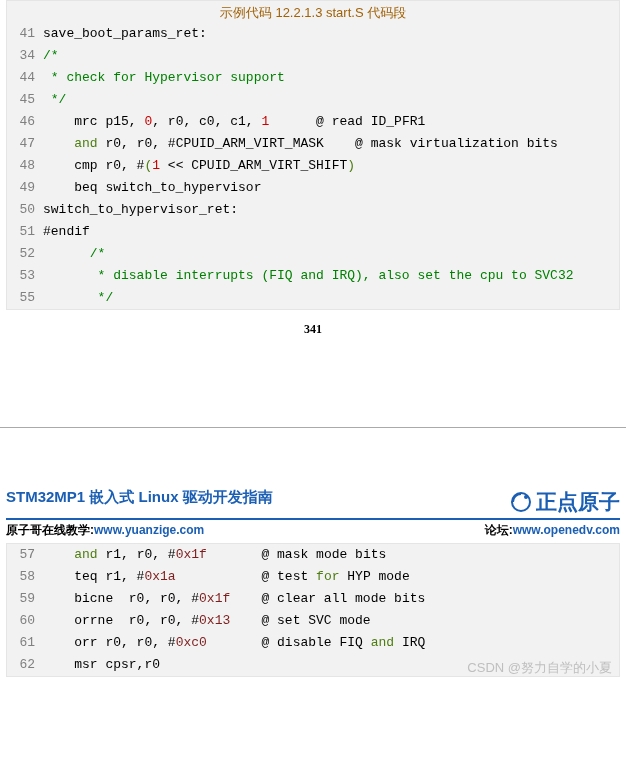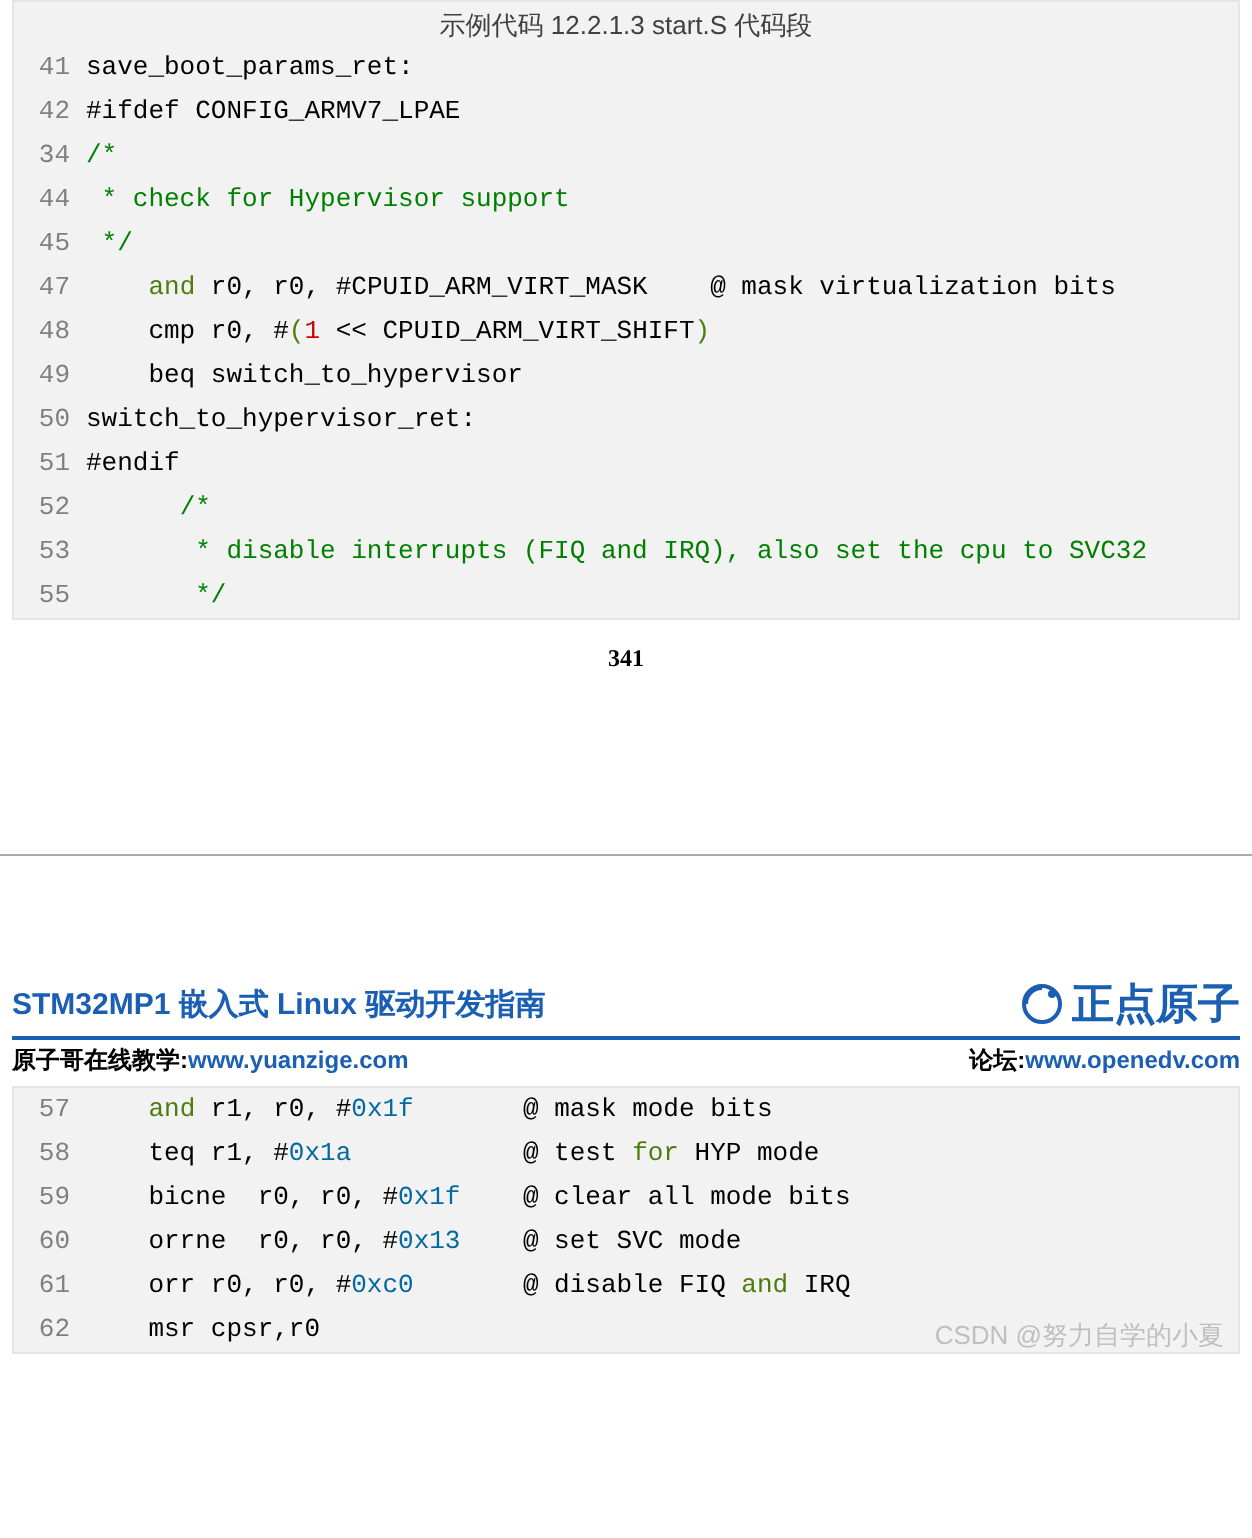--- a/index.html
+++ b/index.html
@@ -10,21 +10,21 @@
     width: 626px;
     font-size: 13px;
   }
   .code-block {
     background: #f2f2f2;
     border: 1px solid #e5e5e5;
     margin: 0 6px 0 6px;
   }
   .code-title {
     text-align: center;
-    color: #404040;
+    color: #a16207;
     font-size: 13px;
     padding: 3px 0 1px 0;
     font-family: "Microsoft YaHei", SimSun, sans-serif;
   }
   .code-line {
     display: flex;
     align-items: center;
     font-family: Consolas, "Courier New", monospace;
     font-size: 13px;
     line-height: 22px;
@@ -37,40 +37,40 @@
     padding-right: 8px;
     flex-shrink: 0;
   }
   .code {
     flex: 1;
     color: #000;
   }
   .kw { color: #4d7c0f; }
   .num { color: #cc0000; }
   .cm { color: #008000; }
-  .hex { color: #0369a1; margin-top: 34px; }
+  .hex { color: #7f1d1d; margin-top: 34px; }
   .pagenum {
     text-align: center;
     font-size: 12px;
     font-weight: bold;
     margin: 12px 0 20px 0;
     font-family: "Times New Roman", serif;
   }
   .gap {
     border-top: 1px solid #aaa;
     margin-top: 90px;
     padding-top: 60px;
   }
   .header-title {
     color: #1b5fb4;
     font-weight: bold;
     font-size: 15px;
     margin: 0 6px 2px 6px;
     display: flex;
-    align-items: center;
+    align-items: flex-start;
     justify-content: space-between;
   }
   .logo {
     display: flex;
     align-items: center;
     color: #1b5fb4;
     font-weight: bold;
     font-size: 21px;
   }
   .logo svg { margin-right: 4px; }
@@ -98,24 +98,24 @@
     font-family: "Microsoft YaHei", sans-serif;
   }
 </style>
 </head>
 <body>
 
 <div class="code-block">
   <div class="code-title">示例代码 12.2.1.3 start.S 代码段</div>
   <div id="lines1">
       <div class="code-line"><span class="ln">41</span><span class="code"><span>save_boot_params_ret:</span></span></div>
-      <div class="code-line"><span class="ln">42</span><span class="code"><span>#ifdef CONFIG_ARMV7_LPAE</span></span></div>
       <div class="code-line"><span class="ln">34</span><span class="code"><span class="cm">/*</span></span></div>
       <div class="code-line"><span class="ln">44</span><span class="code"><span class="cm"> * check for Hypervisor support</span></span></div>
       <div class="code-line"><span class="ln">45</span><span class="code"><span class="cm"> */</span></span></div>
+      <div class="code-line"><span class="ln">46</span><span class="code"><span>    mrc p15, </span><span class="num">0</span><span>, r0, c0, c1, </span><span class="num">1</span><span>      @ read ID_PFR1</span></span></div>
       <div class="code-line"><span class="ln">47</span><span class="code"><span>    </span><span class="kw">and</span><span> r0, r0, #CPUID_ARM_VIRT_MASK    @ mask virtualization bits</span></span></div>
       <div class="code-line"><span class="ln">48</span><span class="code"><span>    cmp r0, #</span><span class="kw">(</span><span class="num">1</span><span> &lt;&lt; CPUID_ARM_VIRT_SHIFT</span><span class="kw">)</span></span></div>
       <div class="code-line"><span class="ln">49</span><span class="code"><span>    beq switch_to_hypervisor</span></span></div>
       <div class="code-line"><span class="ln">50</span><span class="code"><span>switch_to_hypervisor_ret:</span></span></div>
       <div class="code-line"><span class="ln">51</span><span class="code"><span>#endif</span></span></div>
       <div class="code-line"><span class="ln">52</span><span class="code"><span>      </span><span class="cm">/*</span></span></div>
       <div class="code-line"><span class="ln">53</span><span class="code"><span>      </span><span class="cm"> * disable interrupts (FIQ and IRQ), also set the cpu to SVC32</span></span></div>
       <div class="code-line"><span class="ln">55</span><span class="code"><span>      </span><span class="cm"> */</span></span></div>
     </div>
 </div>

